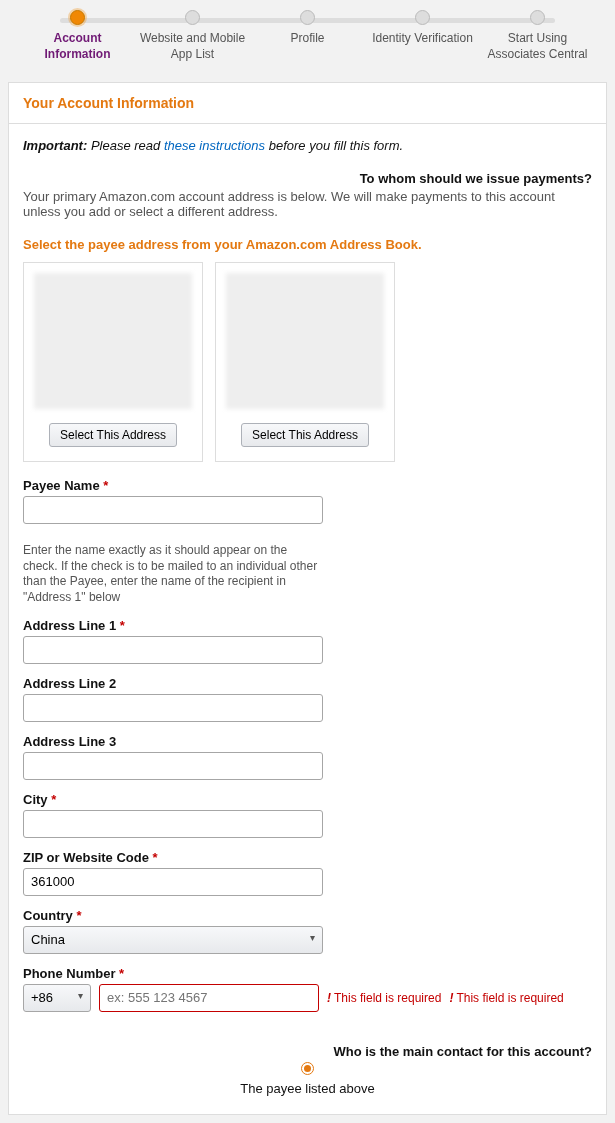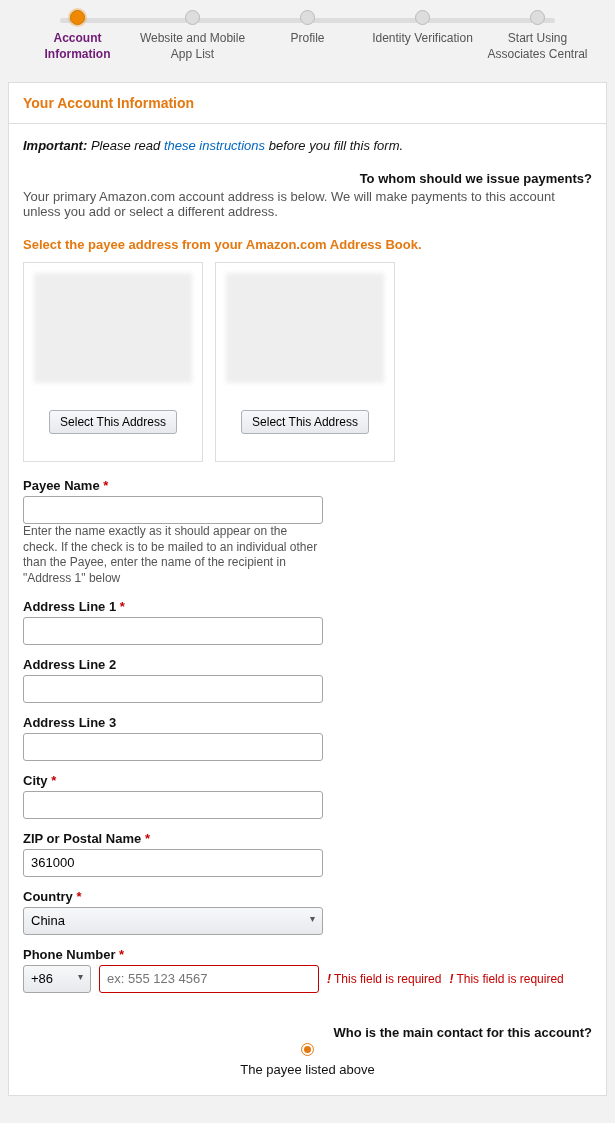--- a/index.html
+++ b/index.html
@@ -16,25 +16,25 @@
 .panel-body { padding: 14px; }
 .section-note { font-size: 13px; margin-bottom: 18px; font-style: italic; }
 .section-note a { color: #0066c0; text-decoration: none; }
 .question { font-weight: bold; font-size: 13px; margin-bottom: 3px; text-align: right; }
 .desc { font-size: 13px; color: #555; margin-bottom: 18px; }
 .orange-heading { color: #e47911; font-weight: bold; font-size: 13px; margin-bottom: 10px; }
 .address-cards { display: flex; gap: 12px; margin-bottom: 16px; }
 .address-card { border: 1px solid #ddd; padding: 10px; width: 180px; min-height: 200px; display: flex; flex-direction: column; justify-content: space-between; }
 .address-blur { flex: 1; background: #eee; filter: blur(2px); margin-bottom: 10px; }
 .btn { background: linear-gradient(#f7f8fa,#e7e9ec); border: 1px solid #adb1b8; border-radius: 3px; padding: 4px 10px; font-size: 12px; cursor: pointer; }
-.btn-select { display: block; margin: 17px auto; }
+.btn-select { display: block; margin: 4px auto; }
 .form-group { margin-bottom: 12px; }
 .form-label { font-weight: bold; font-size: 13px; display: block; margin-bottom: 3px; }
 .req { color: #c40000; }
-.help { font-size: 12px; color: #555; margin-top: 0; line-height: 1.3; max-width: 300px; }
+.help { font-size: 12px; color: #555; margin-top: 19px; line-height: 1.3; max-width: 300px; }
 .input, .select { width: 300px; height: 28px; border: 1px solid #a6a6a6; border-radius: 3px; padding: 3px 7px; font-size: 13px; background: #fff; }
 .input.blurred { color: transparent; text-shadow: 0 0 6px rgba(0,0,0,0.3); }
 .select { background: linear-gradient(#f7f8fa,#e7e9ec); appearance: none; -webkit-appearance: none; position: relative; }
 .select-wrap { position: relative; display: inline-block; }
 .select-wrap::after { content: "▾"; position: absolute; right: 8px; top: 6px; font-size: 10px; color: #555; pointer-events: none; }
 .select-wrap.small .select { width: 68px; }
 .phone-row { display: flex; gap: 8px; flex-wrap: wrap; }
 .input.phone { width: 220px; border-color: #c40000; }
 .error-msg { color: #c40000; font-size: 12px; display: inline-flex; align-items: center; gap: 3px; }
 .error-msg .bang { font-style: italic; font-weight: bold; }
@@ -117,21 +117,21 @@
       <input class="input" value="" style="">
     </div>
 
     <div class="form-group">
       <label class="form-label"><span>City</span> <span class="req">*</span></label>
       <input class="input blurred" value="" style="">
     </div>
 
 
     <div class="form-group">
-      <label class="form-label"><span>ZIP or Postal Name</span> <span class="req">*</span></label>
+      <label class="form-label"><span>ZIP or Website Code</span> <span class="req">*</span></label>
       <input class="input" value="361000" style="">
     </div>
 
     <div class="form-group">
       <label class="form-label"><span>Country</span> <span class="req">*</span></label>
       <div class="select-wrap">
         <select class="select">
           <option>China</option>
         </select>
       </div>

